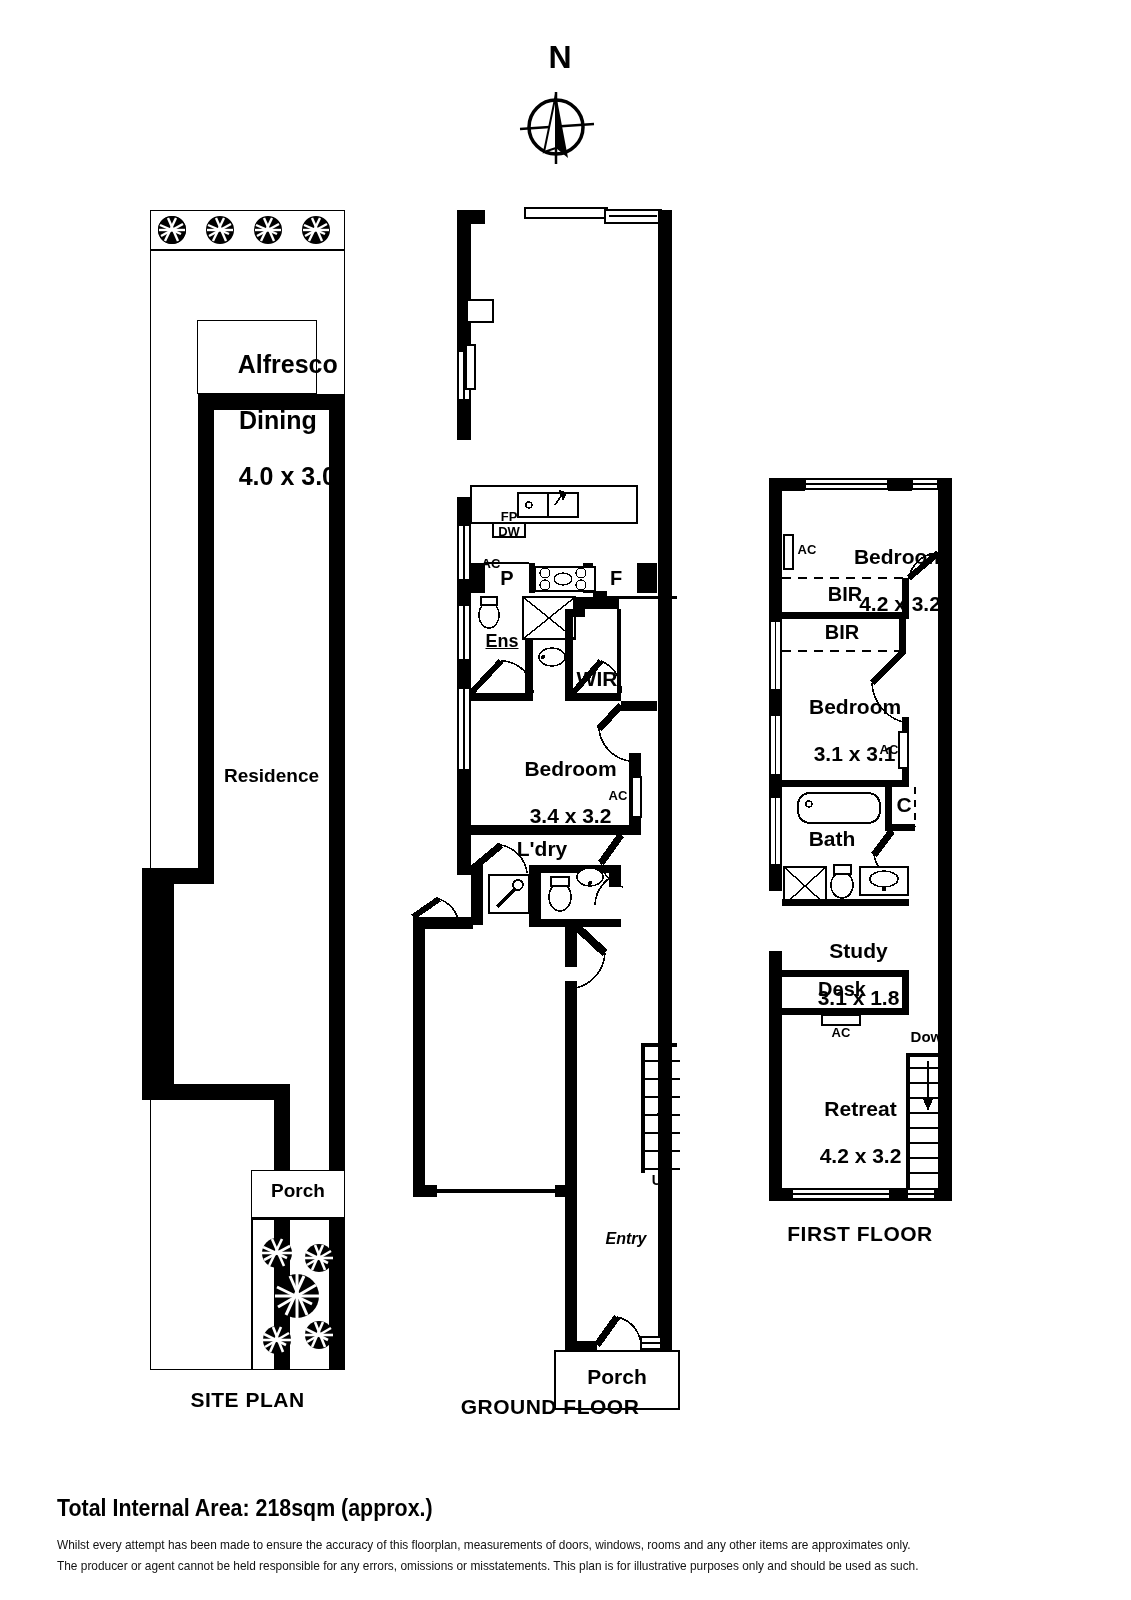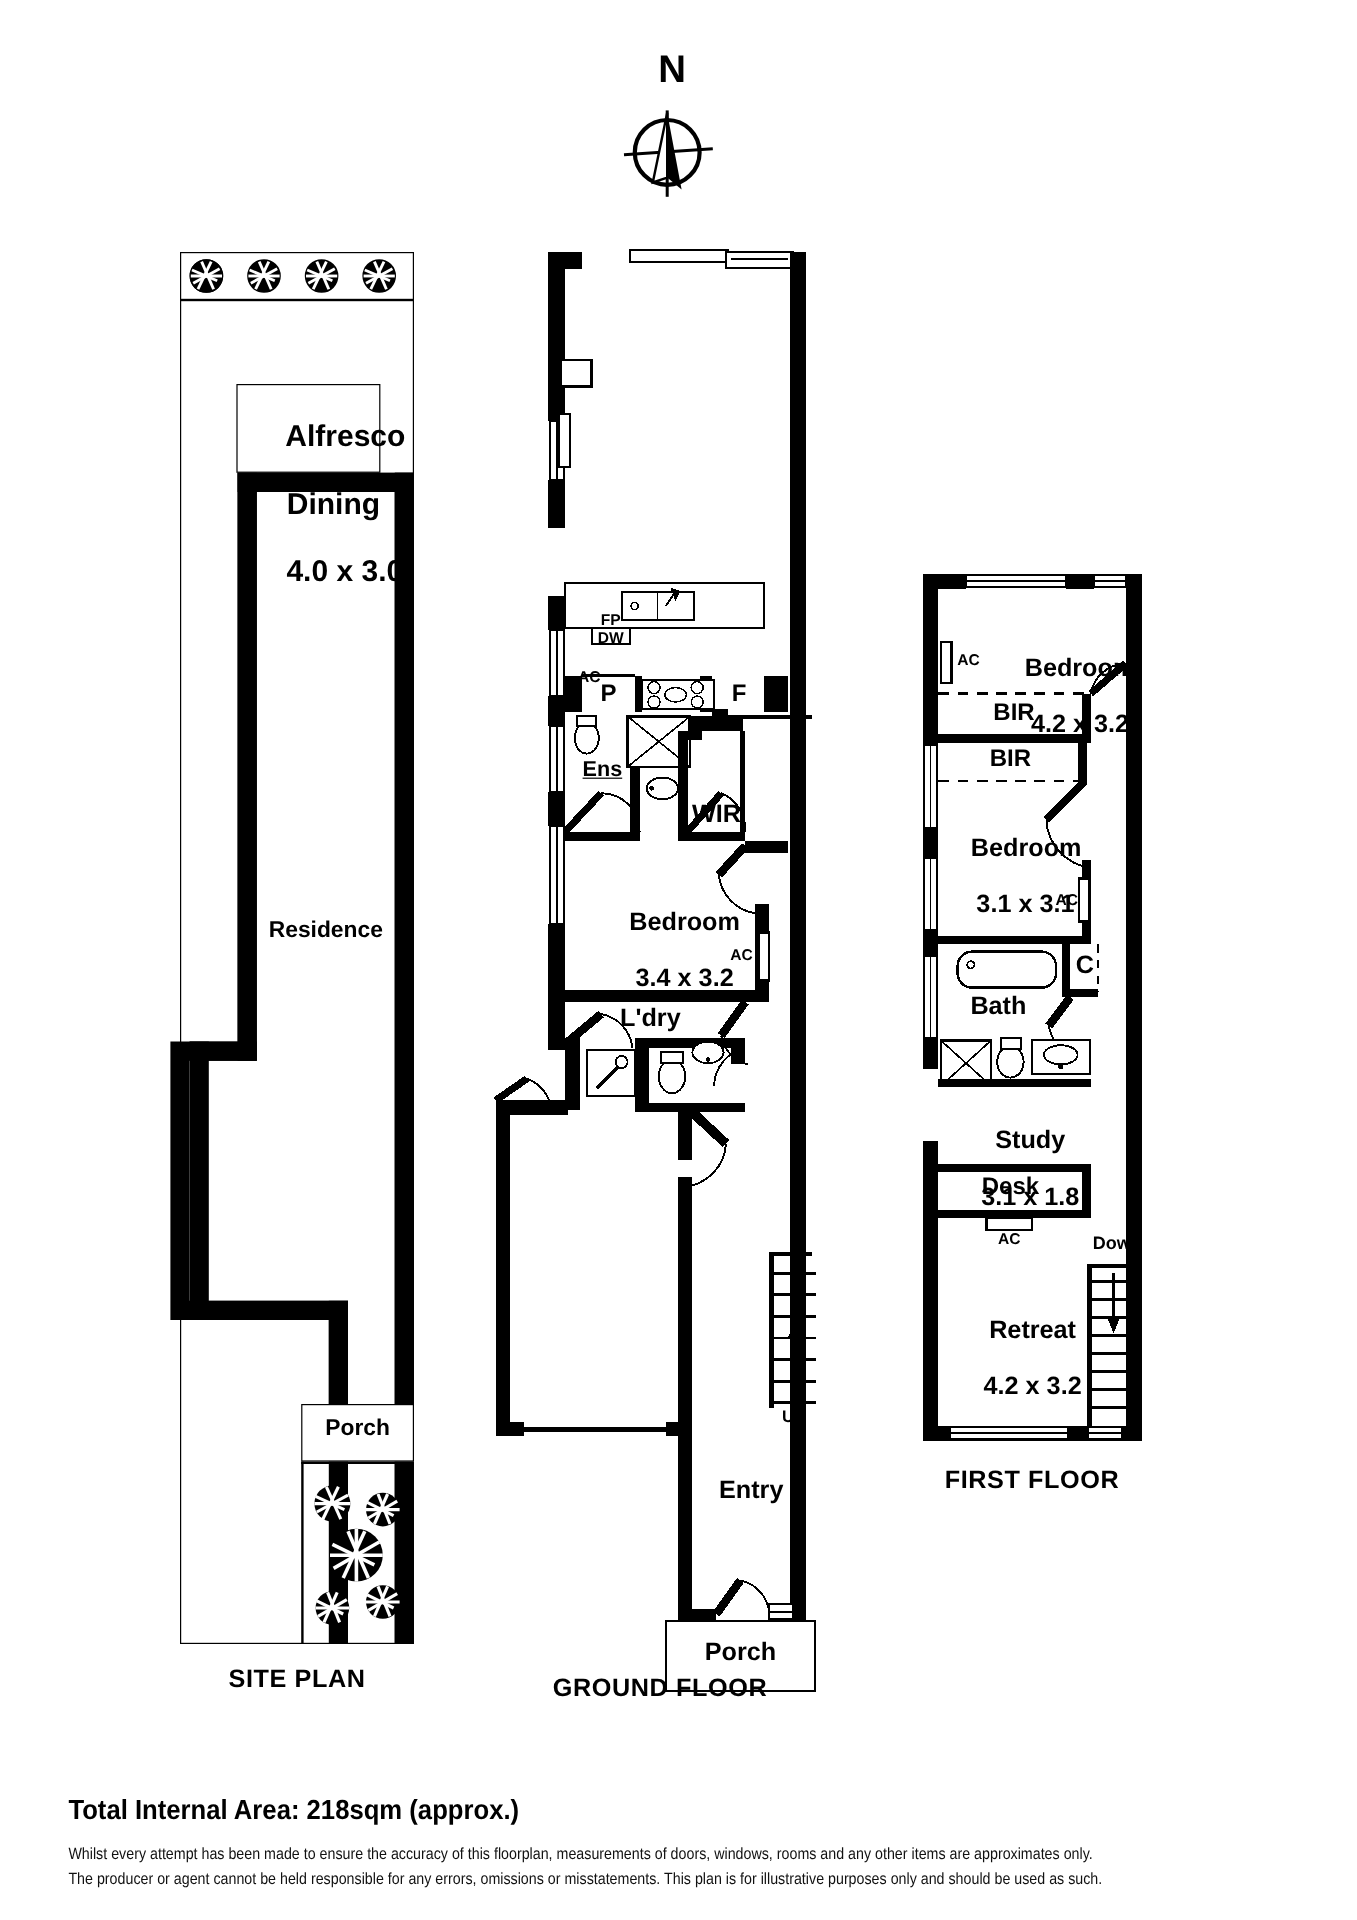--- a/index.html
+++ b/index.html
@@ -360,21 +360,21 @@
       <span>Bedroom</span><br>
       <span>3.4 x 3.2</span>
     </div>
     <div class="tiny" style="left:200px;top:584px;width:26px;font-size:13px;">AC</div>
 
     <div class="lbl" style="left:82px;top:632px;width:110px;font-size:21px;">L'dry</div>
 
 
     <div class="lbl" style="left:236px;top:968px;width:40px;font-size:14px;">Up</div>
 
-    <div class="lbl" style="left:176px;top:1025px;width:90px;font-size:21px;">Entry</div>
+    <div class="lbl" style="left:176px;top:1025px;width:90px;font-size:16px;font-style:italic;">Entry</div>
     <div class="lbl" style="left:150px;top:1160px;width:124px;font-size:21px;">Porch</div>
   </div>
   <div class="plan-title" style="left:400px;top:1395px;width:300px;text-align:center;">GROUND FLOOR</div>
 
   <div class="abs" style="left:760px;top:475px;width:200px;height:730px;">
     <svg width="200" height="730" viewBox="0 0 200 730">
       <g shape-rendering="crispEdges">
 
         <rect x="9" y="3" width="36" height="13" fill="#000"></rect>
         <rect x="128" y="3" width="24" height="13" fill="#000"></rect>

